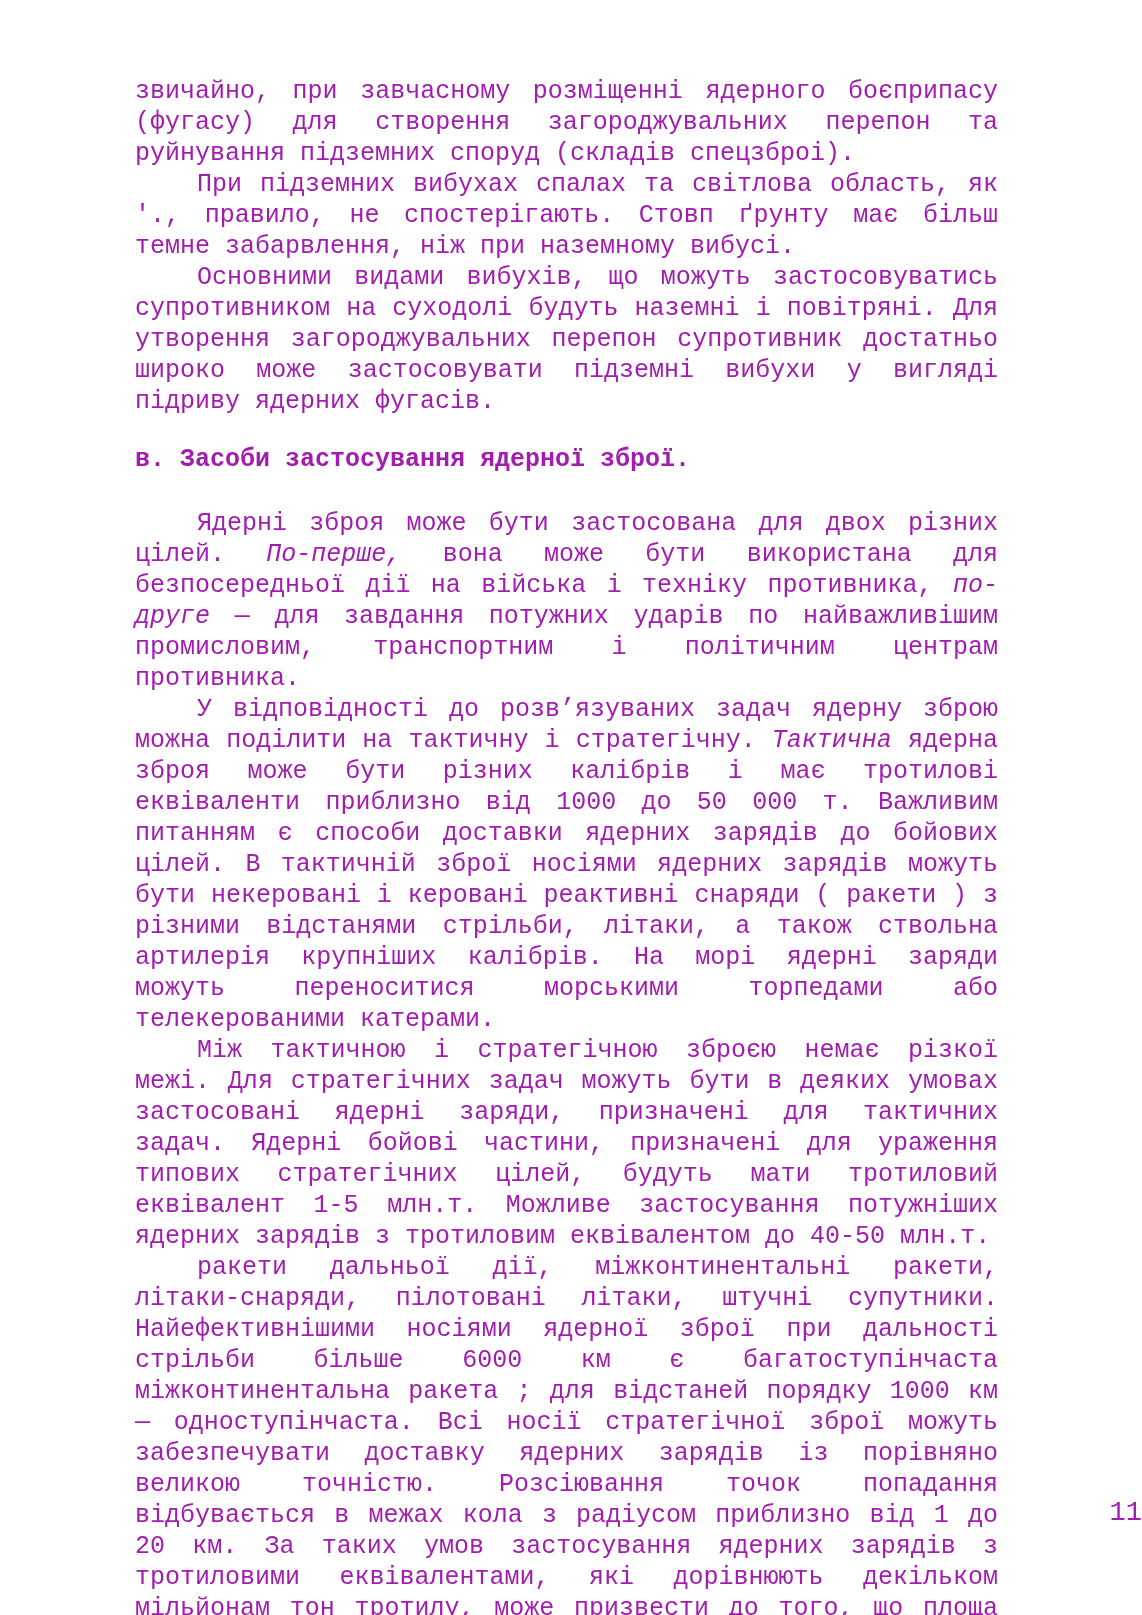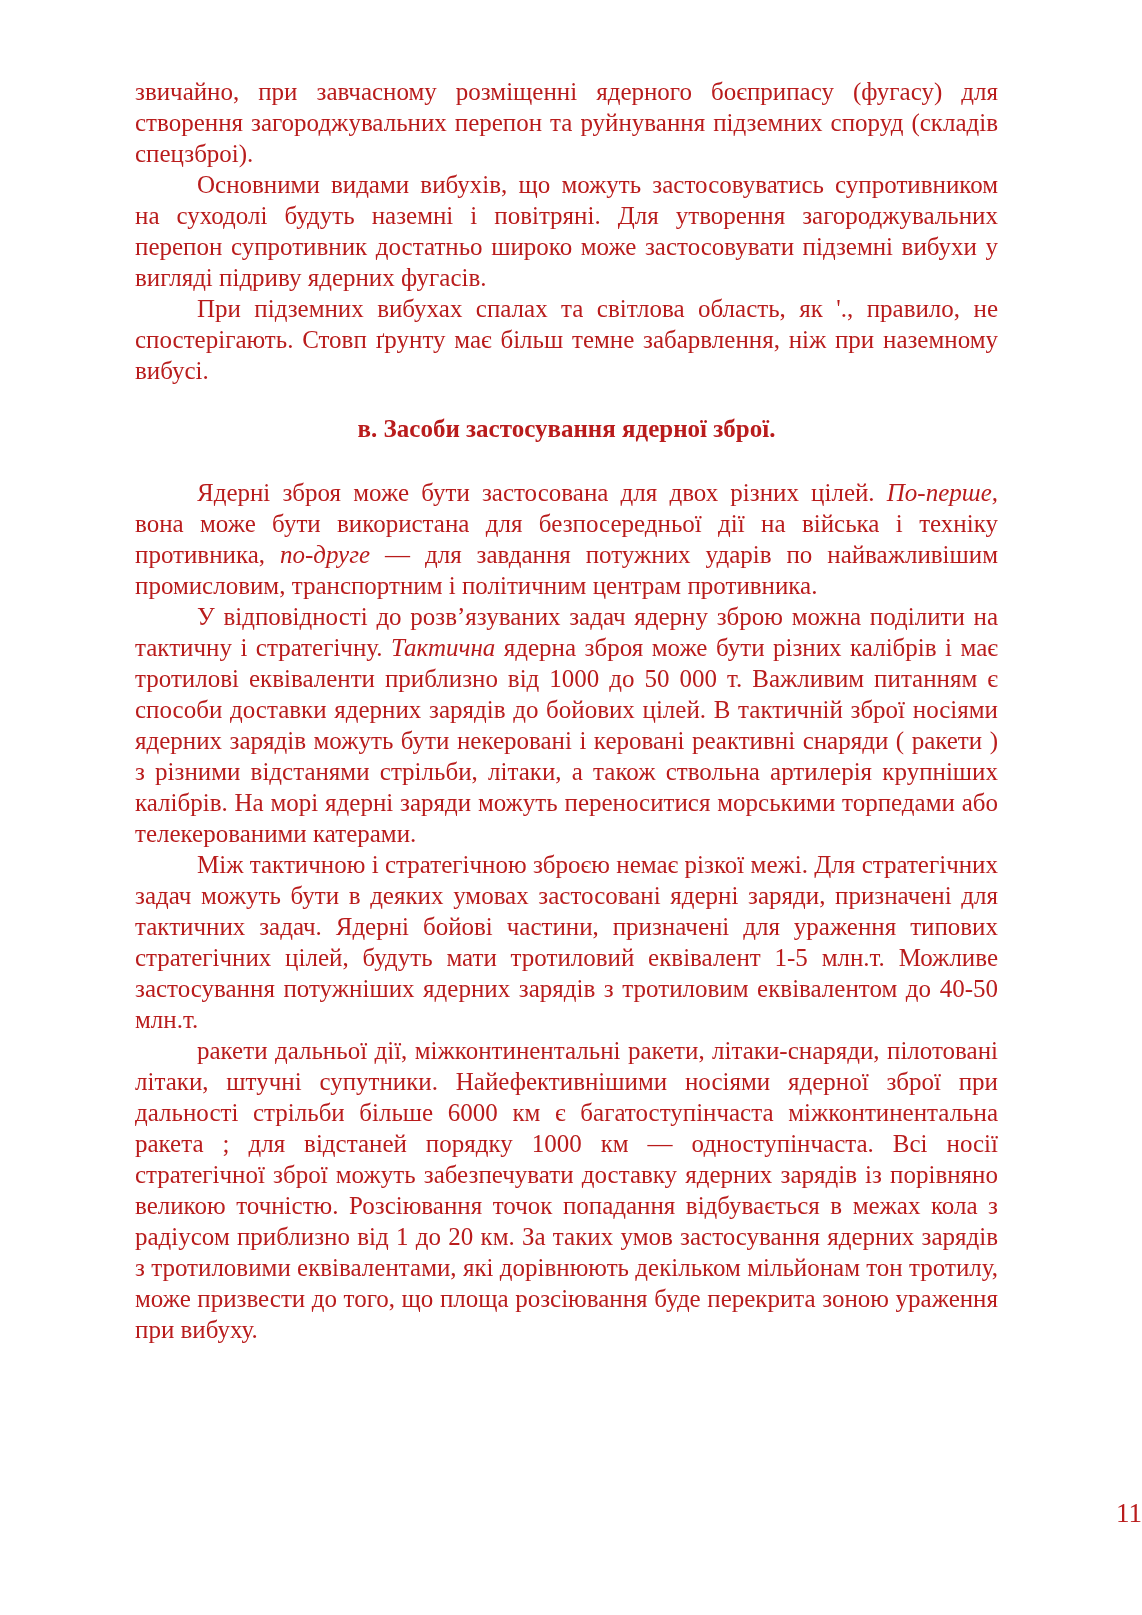--- a/index.html
+++ b/index.html
@@ -5,22 +5,22 @@
   html, body {
     margin: 0;
     padding: 0;
     background: #ffffff;
   }
   .page {
     position: relative;
     width: 1142px;
     height: 1615px;
     background: #ffffff;
-    color: #b91c1c;
-    font-family: Liberation Serif, serif;
+    color: #a21caf;
+    font-family: Liberation Mono, monospace;
     overflow: hidden;
   }
   .doc-body {
     position: absolute;
     left: 135px;
     top: 76px;
     width: 863px;
   }
   .doc-body p {
     margin: 0;
@@ -28,21 +28,21 @@
     font-size: 25px;
     line-height: 31px;
     text-align: justify;
     text-justify: inter-word;
   }
   .doc-body p.indent {
     text-indent: 62px;
   }
   .doc-body p.heading {
     font-weight: bold;
-    text-align: center;
+    text-align: left;
     margin-top: 27px;
     margin-bottom: 33px;
   }
   .doc-body span.italic {
     font-style: italic;
   }
   .page-number {
     position: absolute;
     top: 1498px;
     left: 0;
@@ -51,22 +51,22 @@
     font-size: 27px;
     line-height: 31px;
   }
 </style>
 </head>
 <body>
 
 <div class="page">
   <div class="doc-body">
       <p class="body"><span>звичайно, при завчасному розміщенні ядерного боєприпасу (фугасу) для створення загороджувальних перепон та руйнування підземних споруд (складів спецзброі).</span></p>
+      <p class="body indent"><span>При підземних вибухах спалах та світлова область, як '., правило, не спостерігають. Стовп ґрунту має більш темне забарвлення, ніж при наземному вибусі.</span></p>
       <p class="body indent"><span>Основними видами вибухів, що можуть застосовуватись супротивником на суходолі будуть наземні і повітряні. Для утворення загороджувальних перепон супротивник достатньо широко може застосовувати підземні вибухи у вигляді підриву ядерних фугасів.</span></p>
-      <p class="body indent"><span>При підземних вибухах спалах та світлова область, як '., правило, не спостерігають. Стовп ґрунту має більш темне забарвлення, ніж при наземному вибусі.</span></p>
       <p class="heading"><span>в. Засоби застосування ядерної зброї.</span></p>
       <p class="body indent"><span>Ядерні зброя може бути застосована для двох різних цілей. </span><span class="italic">По-перше,</span><span> вона може бути використана для безпосередньої дії на війська і техніку противника, </span><span class="italic">по-друге</span><span> — для завдання потужних ударів по найважливішим промисловим, транспортним і політичним центрам противника.</span></p>
       <p class="body indent"><span>У відповідності до розв’язуваних задач ядерну зброю  можна поділити на тактичну і стратегічну. </span><span class="italic">Тактична</span><span> ядерна зброя може бути різних калібрів і має тротилові еквіваленти приблизно від 1000 до 50 000 т. Важливим питанням є способи доставки ядерних зарядів до бойових цілей. В тактичній зброї носіями ядерних зарядів можуть бути некеровані і керовані реактивні снаряди ( ракети ) з різними відстанями  стрільби, літаки, а також ствольна артилерія крупніших калібрів. На морі ядерні заряди можуть переноситися морськими торпедами або телекерованими катерами.</span></p>
       <p class="body indent"><span>Між тактичною і стратегічною зброєю немає різкої межі. Для стратегічних задач можуть бути в деяких умовах застосовані ядерні заряди, призначені для тактичних задач. Ядерні бойові частини, призначені для ураження типових стратегічних цілей, будуть мати тротиловий еквівалент 1-5 млн.т. Можливе застосування потужніших ядерних зарядів  з тротиловим еквівалентом до 40-50 млн.т.</span></p>
       <p class="body indent"><span>ракети дальньої дії, міжконтинентальні ракети, літаки-снаряди, пілотовані літаки, штучні супутники. Найефективнішими носіями ядерної зброї при дальності стрільби більше 6000 км є багатоступінчаста міжконтинентальна ракета ; для відстаней порядку 1000 км — одноступінчаста. Всі носії стратегічної зброї можуть забезпечувати доставку ядерних зарядів із порівняно великою точністю. Розсіювання точок попадання відбувається в межах кола з радіусом приблизно від 1 до 20 км. За таких умов застосування ядерних зарядів з тротиловими еквівалентами, які дорівнюють декільком мільйонам тон тротилу, може призвести до того, що площа розсіювання буде перекрита зоною ураження при вибуху.</span></p>
     </div>
   <div class="page-number">11</div>
 </div>
 
 </body></html>

